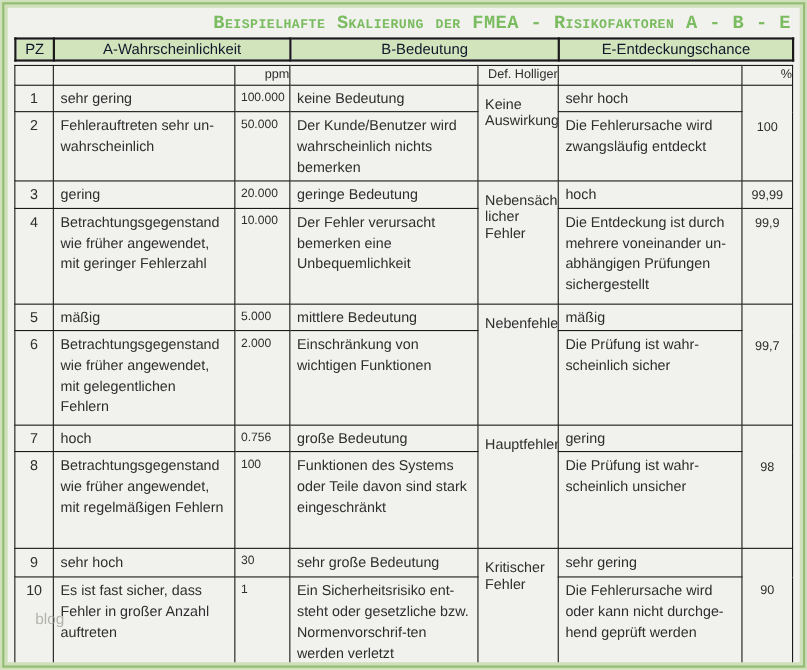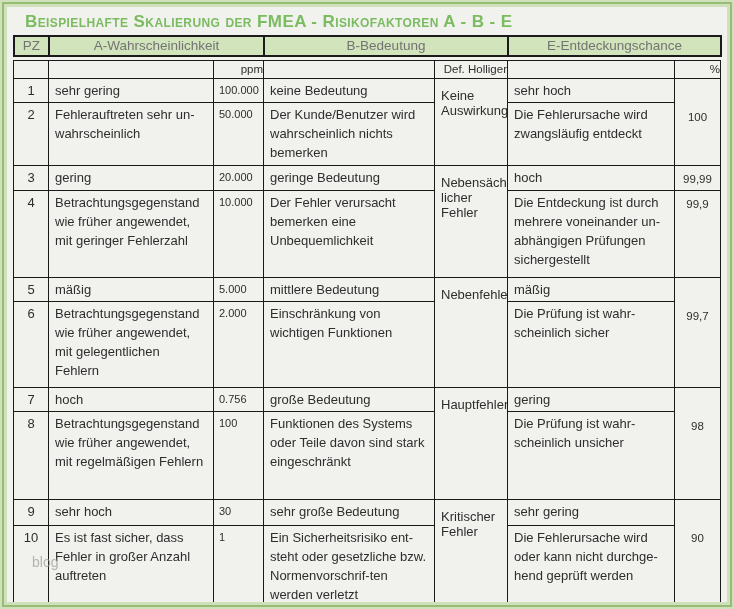--- a/index.html
+++ b/index.html
@@ -12,27 +12,27 @@
     --text:#2e2e2e;
   }
   *{box-sizing:border-box;}
   html,body{margin:0;padding:0;}
   body{font-family:"Liberation Sans", sans-serif; background:#fff;}
 
   .page{position:relative;width:734px;height:609px;background:var(--frame-light);}
   .frame-line{position:absolute;inset:2px;border:2px solid var(--frame-line-c);pointer-events:none;}
   .content{position:absolute;inset:7px;background:var(--paper);overflow:hidden;}
 
-  .title{margin:5px 18px 0;text-align:left;color:var(--title-green);
-         font-size:17px;font-weight:bold;font-variant:small-caps;letter-spacing:.4px;}
+  .title{margin:5px 8px 0;text-align:right;color:var(--title-green);
+         font-size:17px;font-weight:bold;font-variant:small-caps;letter-spacing:.4px;font-family:Liberation Mono, monospace;}
 
   table{border-collapse:collapse;table-layout:fixed;margin-left:6px;color:var(--text);}
   .head-table{width:707px;margin-top:3px;}
   .head-table td{border:2px solid var(--ink);background:var(--header-bg);
-                 text-align:center;height:15px;font-size:13.5px;color:#737373;
+                 text-align:center;height:15px;font-size:13.5px;color:#0f172a;
                  padding:1px 0 2px;overflow:hidden;}
 
   .body-table{width:707px;margin-top:3px;}
   .body-table td{border:1px solid var(--ink);vertical-align:top;font-size:13px;
                  line-height:19px;padding:2px 6px;overflow:hidden;}
   .subhead td{height:18px;font-size:11.5px;text-align:right;padding:0;line-height:17px;}
   td.pz{text-align:center;padding:2px 0;}
   td.ppm{font-size:11px;line-height:14px;padding:4px 15px 0 5px;}
   td.def{font-size:13px;line-height:15px;padding:9px 3px 0 6px;}
   td.pct{font-size:11.5px;text-align:center;padding:4px 1px 0;}

